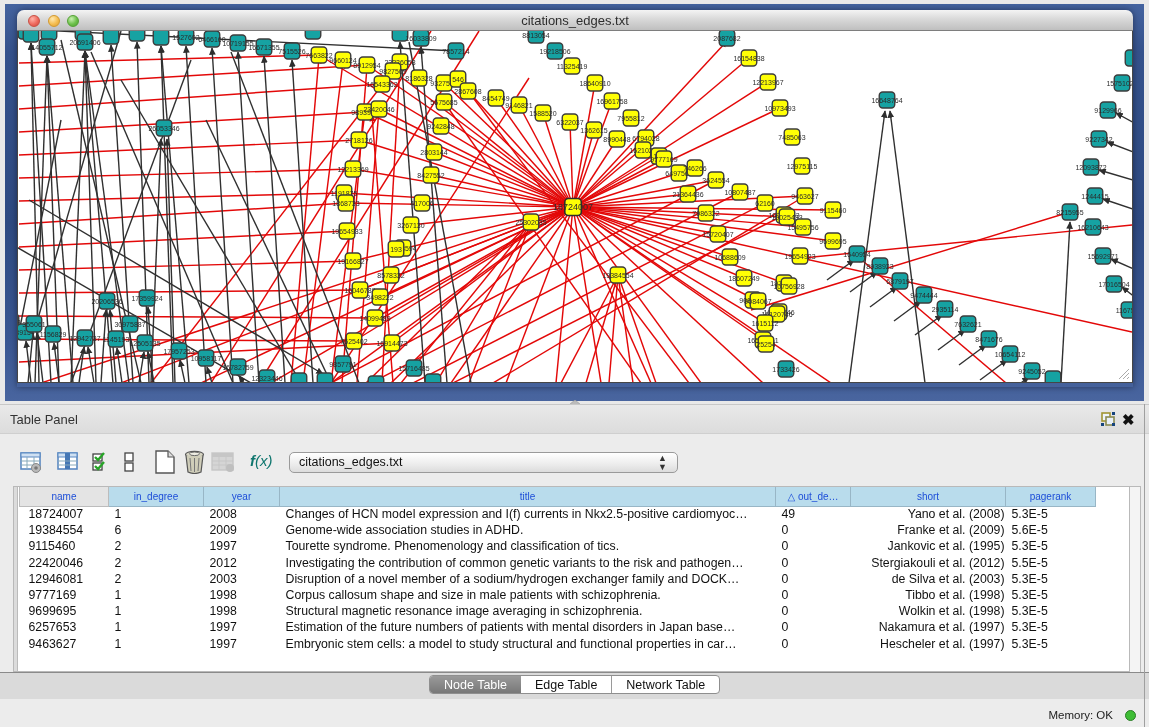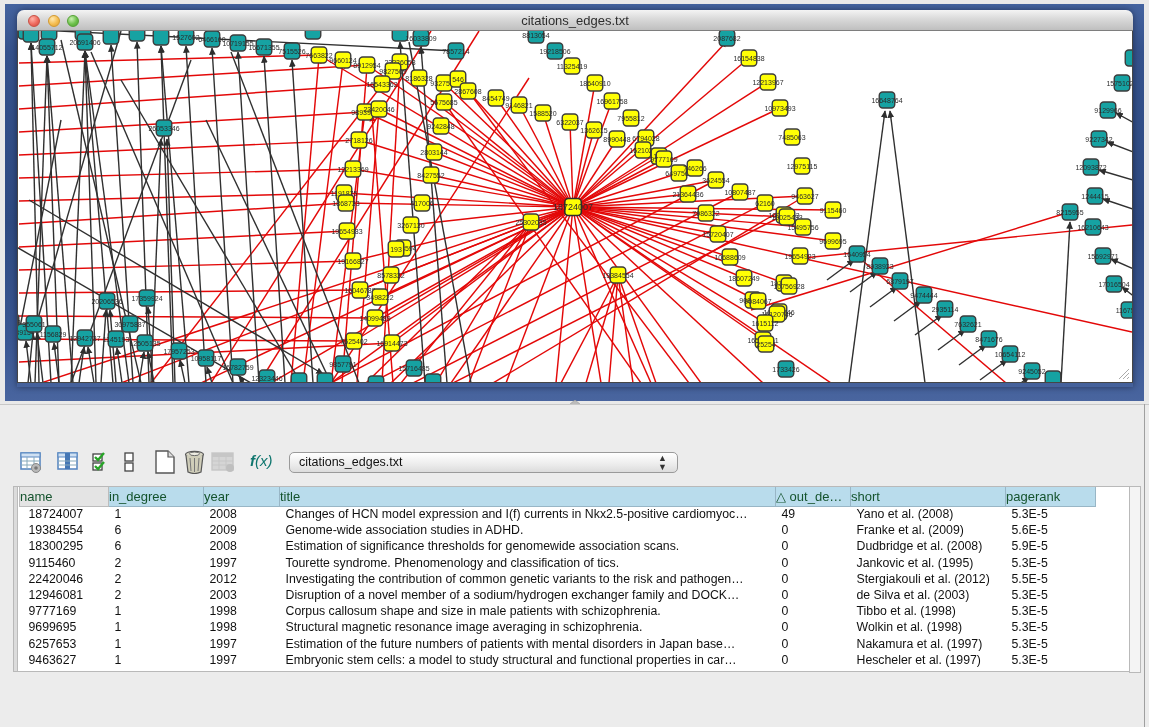--- a/index.html
+++ b/index.html
@@ -25,26 +25,26 @@
 #combo{position:absolute;left:289px;top:17px;width:389px;height:21px;border:1px solid #9a9a9a;
 border-radius:5px;background:linear-gradient(180deg,#fff,#ececec 60%,#dcdcdc);
 font-size:12.5px;color:#111;line-height:19px;padding-left:9px}
 #combo .ar{position:absolute;right:10px;top:1px;font-size:9px;color:#333;letter-spacing:0;line-height:9px}
 
 #tblwrap{position:absolute;left:13px;top:81px;width:1120px;height:186px;background:#fff;border:1px solid #b9b9b9;border-right:none}
 table{border-collapse:collapse;table-layout:fixed;width:1072px;margin-left:5px;font-size:12.3px;color:#111}
 col.w1{width:89px}col.w2{width:95px}col.w3{width:76px}col.w4{width:496px}
 col.w5{width:75px}col.w6{width:155px}col.w7{width:90px}
 thead td{background:#b9dcec;border:1px solid #98b6c6;border-top:none;height:19px;
-font-size:13px;color:#14532d;overflow:hidden;white-space:nowrap}
+text-align:center;font-size:10px;color:#1d4ed8;overflow:hidden;white-space:nowrap}
 thead td.c1{background:#e4e4e4;border-color:#bcbcbc}
 tbody td{height:16.2px;padding:0 1px 0 6px;}
 tbody td.c1{padding-left:9px}
 tbody td{overflow:hidden;white-space:nowrap}
-tbody td.c6{text-align:left}
+tbody td.c6{text-align:right}
 
 #tabstrip{position:absolute;left:0;top:267px;width:1149px;height:27px;background:#dadada;border-top:1px solid #8a8a8a}
 #seg{position:absolute;left:429px;top:2px;height:19px;border:1px solid #8f8f8f;border-radius:4px;
 background:#fff;font-size:12.5px;color:#111;display:flex;overflow:hidden}
 #seg div{padding:2px 14px 0 14px;border-right:1px solid #9a9a9a}
 #seg div.on{background:linear-gradient(180deg,#9a9a9a,#787878);color:#fff;border-right:none}
 #seg div:last-child{border-right:none}
 #status{position:absolute;left:0;top:295px;width:1149px;height:28px;background:#ececec}
 #mem{position:absolute;right:36px;top:9px;font-size:11.5px;color:#222}
 #dot{position:absolute;right:13px;top:10px;width:11px;height:11px;border-radius:50%;
@@ -537,20 +537,31 @@
             <path d="M11,1 L1,11 M11,5 L5,11 M11,9 L9,11" stroke="#aaa" stroke-width="1" fill="none"></path>
           </svg>
       </div>
     </div>
   </div>
 
   <svg style="position:absolute;left:569px;top:400px" width="12" height="5">
       <path d="M1,4 L6,0 L11,4" fill="#bbb" stroke="#999" stroke-width=".6"></path>
     </svg>
   <div id="tp">
+    <div id="tph">
+      <span class="lab">Table Panel</span>
+      <svg style="position:absolute;left:1101px;top:7px" width="15" height="15">
+        <rect x="1" y="1" width="8" height="8" fill="#eef4fb" stroke="#a09433" stroke-width="1.6"></rect>
+        <rect x="5" y="5" width="8" height="8" fill="#e8f0fa" stroke="#8a8a52" stroke-width="1.6"></rect>
+        <rect x="11" y="0" width="3" height="3" fill="#15437c"></rect>
+          <rect x="0" y="11" width="3" height="3" fill="#15437c"></rect>
+          <rect x="11" y="11" width="3" height="3" fill="#15437c"></rect>
+      </svg>
+      <span id="xbtn">✖</span>
+    </div>
     <div id="tools">
       <svg class="ticon" style="left:20px" width="23" height="23">
         <rect x="1" y="2" width="19" height="16" fill="#fff" stroke="#5b89c2" stroke-width="1.6"></rect>
         <rect x="1" y="2" width="19" height="4" fill="#cfe0f2" stroke="#5b89c2" stroke-width="1"></rect>
         <line x1="7" y1="6" x2="7" y2="18" stroke="#8ab" stroke-width="1"></line>
           <line x1="14" y1="6" x2="14" y2="18" stroke="#8ab" stroke-width="1"></line>
         <line x1="1" y1="10" x2="20" y2="10" stroke="#8ab" stroke-width="1"></line>
           <line x1="1" y1="14" x2="20" y2="14" stroke="#8ab" stroke-width="1"></line>
         <circle cx="16" cy="17" r="4.5" fill="#b9b9b9" stroke="#888"></circle>
         <circle cx="16" cy="17" r="1.8" fill="#777"></circle>
@@ -632,29 +643,20 @@
 <tr>
               <td class="c1">19384554</td>
               <td class="c2">6</td>
               <td class="c3">2009</td>
               <td class="c4">Genome-wide association studies in ADHD.</td>
               <td class="c5">0</td>
               <td class="c6">Franke et al. (2009)</td>
               <td class="c7">5.6E-5</td>
             </tr>
 <tr>
-              <td class="c1">18300295</td>
-              <td class="c2">6</td>
-              <td class="c3">2008</td>
-              <td class="c4">Estimation of significance thresholds for genomewide association scans.</td>
-              <td class="c5">0</td>
-              <td class="c6">Dudbridge et al. (2008)</td>
-              <td class="c7">5.9E-5</td>
-            </tr>
-<tr>
               <td class="c1">9115460</td>
               <td class="c2">2</td>
               <td class="c3">1997</td>
               <td class="c4">Tourette syndrome. Phenomenology and classification of tics.</td>
               <td class="c5">0</td>
               <td class="c6">Jankovic et al. (1995)</td>
               <td class="c7">5.3E-5</td>
             </tr>
 <tr>
               <td class="c1">22420046</td>
@@ -707,15 +709,26 @@
               <td class="c3">1997</td>
               <td class="c4">Embryonic stem cells: a model to study structural and functional properties in car…</td>
               <td class="c5">0</td>
               <td class="c6">Hescheler et al. (1997)</td>
               <td class="c7">5.3E-5</td>
             </tr>
       </tbody>
         </table>
     </div>
     <div style="position:absolute;left:1129px;top:81px;width:12px;height:187px;background:#f4f4f4;border:1px solid #b9b9b9"></div>
+    <div id="tabstrip">
+      <div id="seg">
+          <div class="on">Node Table</div>
+          <div>Edge Table</div>
+          <div>Network Table</div>
+        </div>
+    </div>
+    <div id="status">
+      <span id="mem">Memory: OK</span>
+        <span id="dot"></span>
+    </div>
   </div>
   <div id="redge"></div>
 </div>
 
 </body></html>

